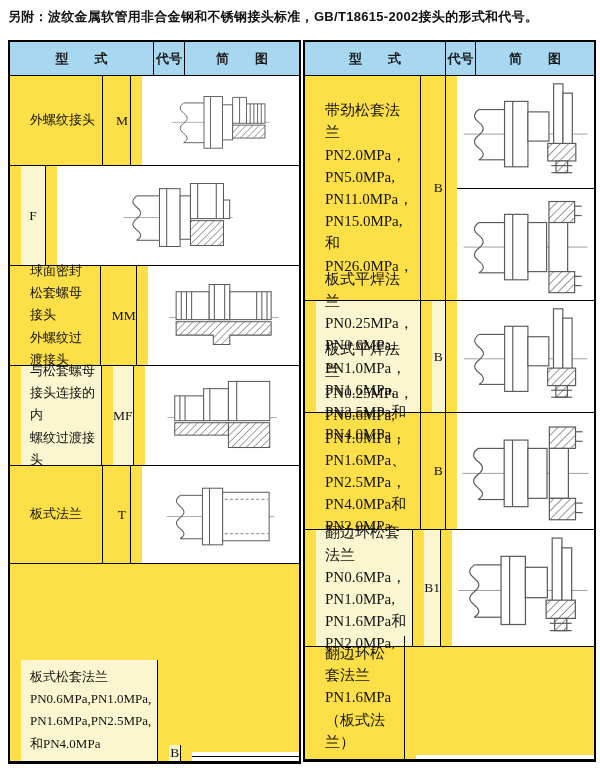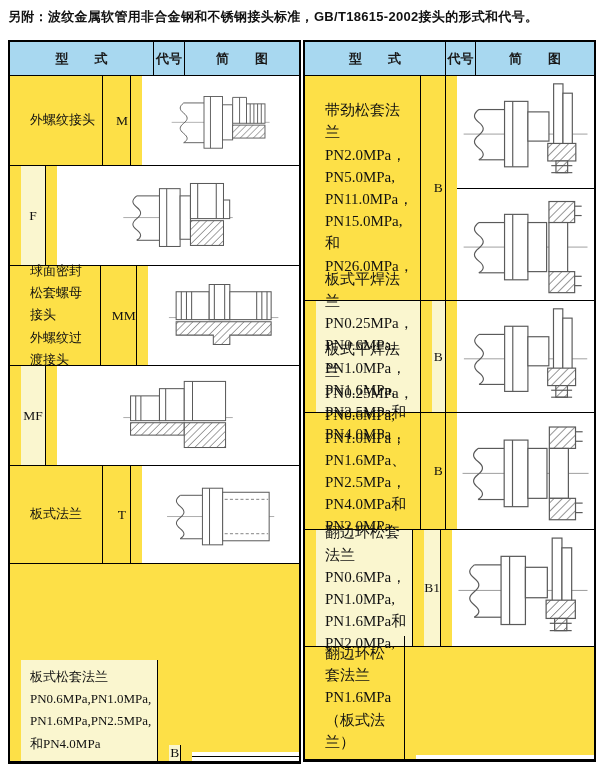--- a/index.html
+++ b/index.html
@@ -140,20 +140,22 @@
             <line class="ln" x1="88" y1="23" x2="88" y2="50"></line>
             <line class="ln" x1="93" y1="23" x2="93" y2="50"></line>
             <line class="ln" x1="98" y1="23" x2="98" y2="50"></line>
             <path class="hatch" d="M10,52 h92 v13 h-40 v9 h-16 v-9 h-36 z"></path>
           </svg>
         </div>
     </div>
   </div>
 
   <div class="row" style="height:100px">
+    <div class="cell type c1 hl">与松套螺母接头连接的内
+螺纹过渡接头</div>
     <div class="cell code c2 hl">MF</div>
     <div class="cell diag c3">
       <div class="dcell">
           <svg class="dg" viewBox="0 0 112 92" preserveAspectRatio="xMidYMid meet">
             <line class="cl" x1="3" y1="48" x2="109" y2="48"></line>
             <rect class="box" x="10" y="27" width="28" height="24"></rect>
             <line class="ln" x1="15" y1="27" x2="15" y2="51"></line>
             <line class="ln" x1="20" y1="27" x2="20" y2="51"></line>
             <rect class="box" x="38" y="20" width="24" height="31"></rect>
             <line class="ln" x1="44" y1="20" x2="44" y2="51"></line>

